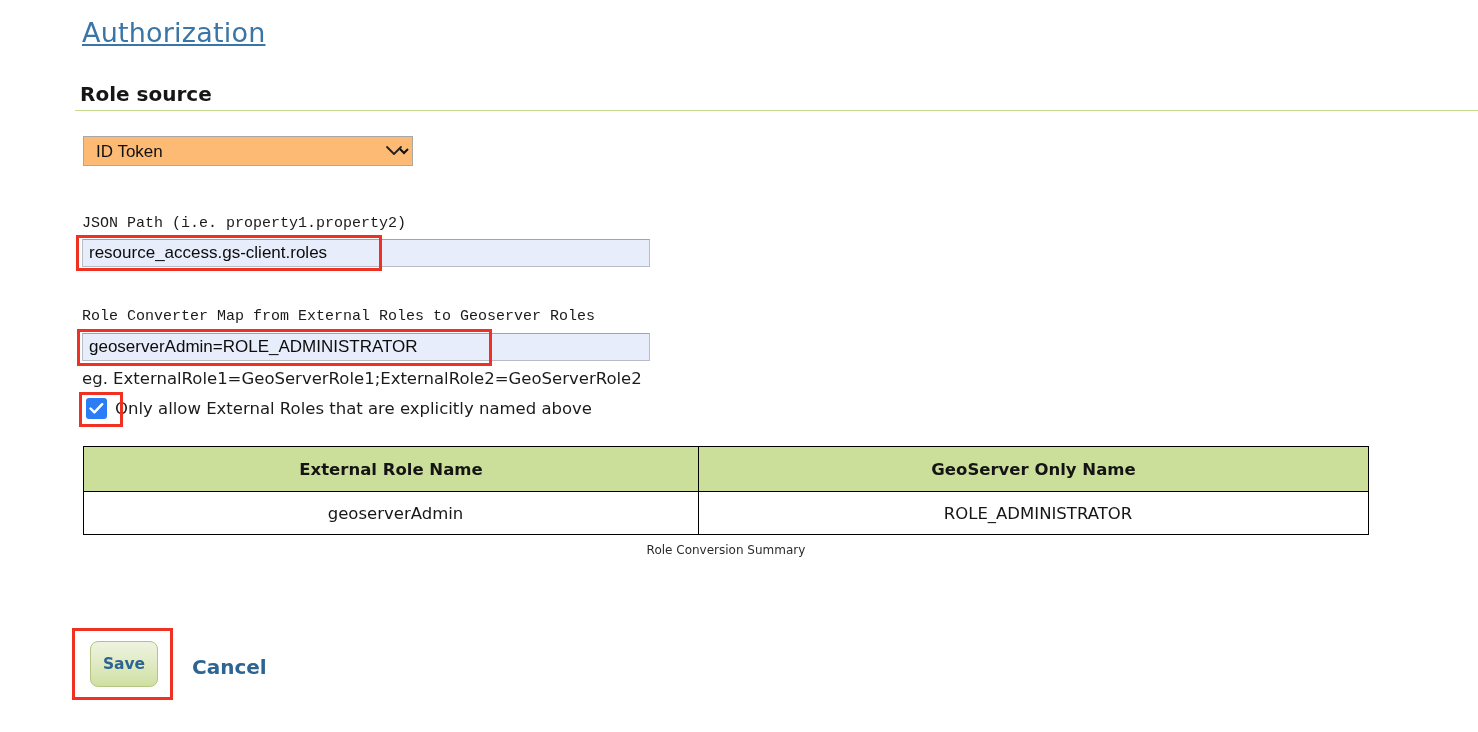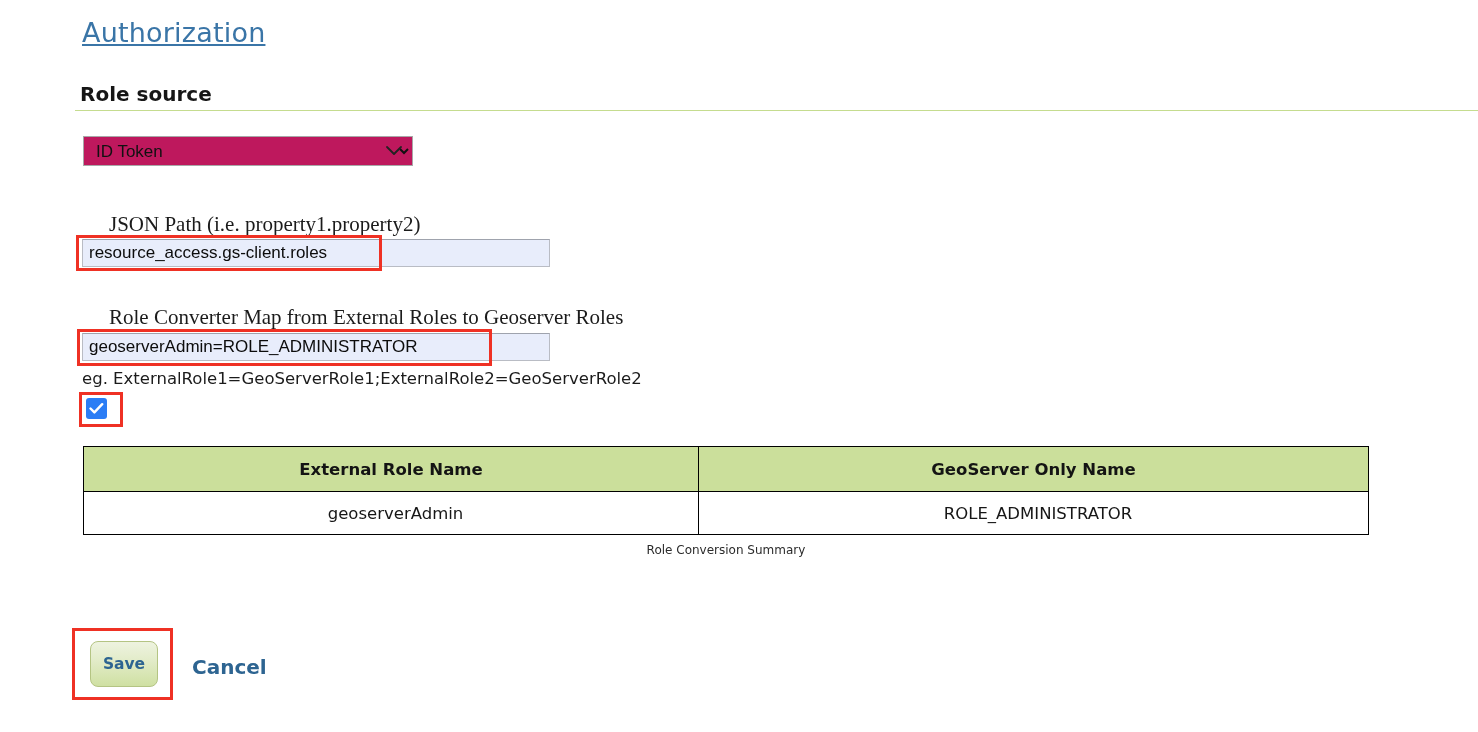--- a/index.html
+++ b/index.html
@@ -55,55 +55,54 @@
 
   
   .role-source-select {
     position: absolute;
     left: 83px;
     top: 136px;
     width: 330px;
     height: 30px;
     box-sizing: border-box;
     border: 1px solid #a8a8a8;
-    background: #be185d;
+    background: #fdba74;
     font-family: "Liberation Sans", sans-serif;
     font-size: 17px;
     color: #111111;
     padding: 0 30px 0 8px;
     line-height: 28px;
     cursor: pointer;
   }
   .select-chevron {
     position: absolute;
     left: 385px;
     top: 143px;
     width: 18px;
     height: 16px;
     pointer-events: none;
   }
 
   
   .field-label {
     position: absolute;
-    font-family: Liberation Serif, serif;
-    font-size: 21px;
+    font-family: Liberation Mono, monospace;
+    font-size: 15px;
     color: #1b1b1b;
     line-height: 20px;
     white-space: nowrap;
-    margin-left: 27px;
   }
   .label-json { left: 82px; top: 214px; }
   .label-map  { left: 82px; top: 307px; }
 
   .text-input {
     position: absolute;
     box-sizing: border-box;
     height: 28px;
-    width: 468px;
+    width: 568px;
     background: #e8edfb;
     border: 1px solid #b9bcc4;
     border-top-color: #9fa3ad;
     font-family: "Liberation Sans", sans-serif;
     font-size: 17px;
     color: #0c0c0c;
     padding: 0 6px;
     outline: none;
   }
   .input-json { left: 82px; top: 239px; }
@@ -268,20 +267,21 @@
   <div class="hint">eg. ExternalRole1=GeoServerRole1;ExternalRole2=GeoServerRole2</div>
 
   <div class="checkbox-row">
     <span class="cbox">
       <span>
         <svg width="15" height="13" viewBox="0 0 15 13">
           <path d="M1.5 6.5 L5.4 10.4 L13.2 2.2" fill="none" stroke="#ffffff" stroke-width="2.4" stroke-linecap="round" stroke-linejoin="round"></path>
         </svg>
       </span>
     </span>
+    <span class="cbox-label">Only allow External Roles that are explicitly named above</span>
   </div>
 
   <table class="summary-table">
     <thead>
       <tr>
         <th class="col-external">External Role Name</th>
         <th>GeoServer Only Name</th>
       </tr>
     </thead>
     <tbody>

